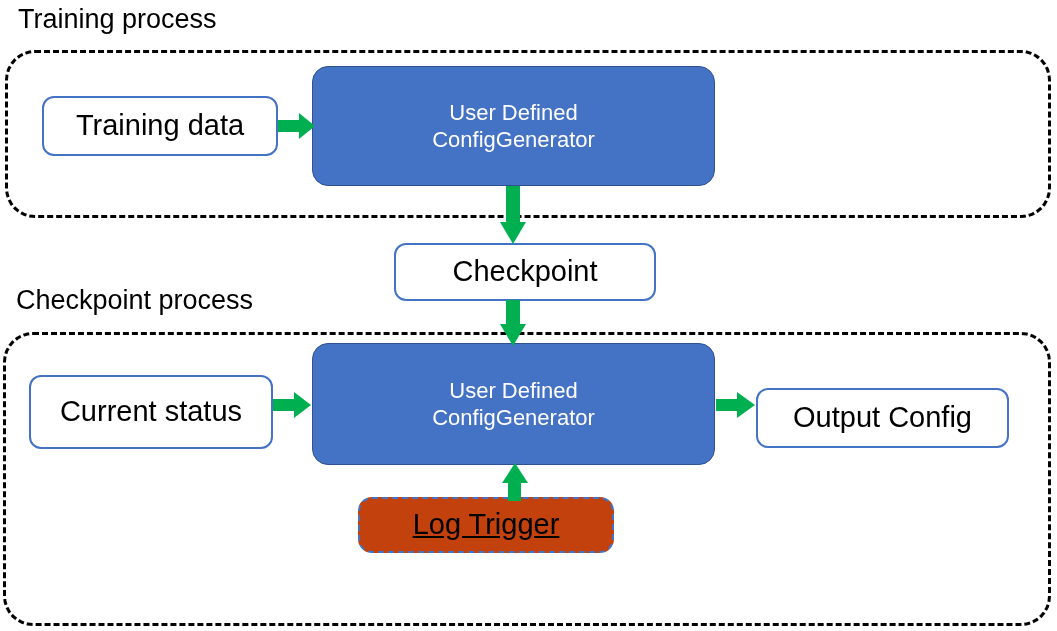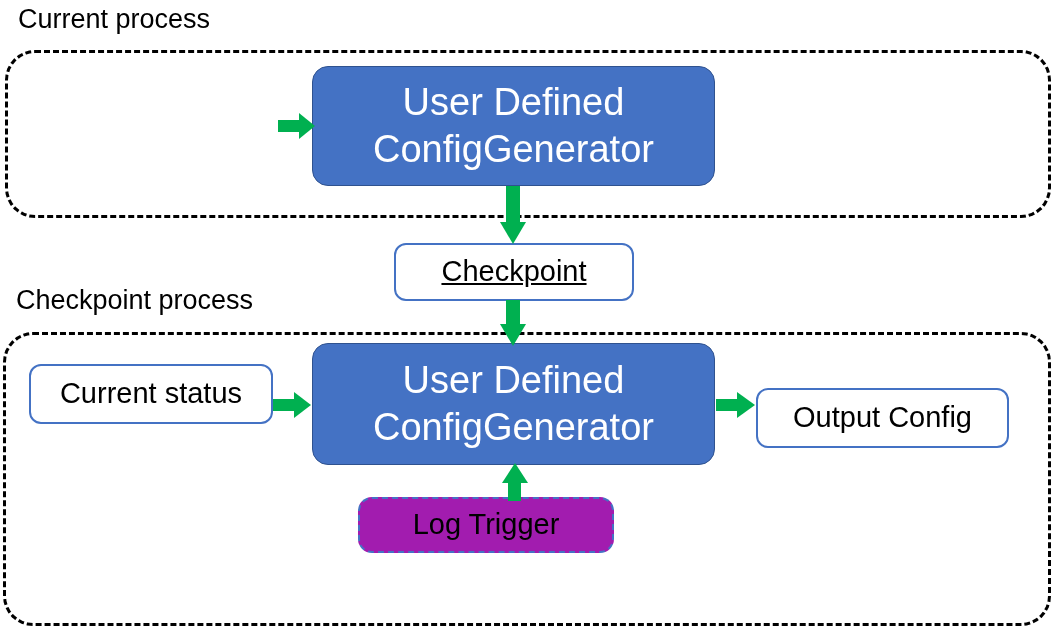--- a/index.html
+++ b/index.html
@@ -61,87 +61,89 @@
     display: flex;
     align-items: center;
     justify-content: center;
     color: #000000;
     font-size: 29px;
     line-height: 1.1;
     white-space: nowrap;
     font-family: "Liberation Sans", sans-serif;
   }
   #box-training-data { left: 42px;  top: 96px;  width: 236px; height: 60px; }
-  #box-checkpoint    { left: 394px; top: 243px; width: 240px; height: 58px; text-decoration: underline; }
-  #box-current-status{ left: 29px;  top: 364px; width: 244px; height: 60px; }
+  #box-checkpoint    { left: 394px; top: 243px; width: 262px; height: 58px; }
+  #box-current-status{ left: 29px;  top: 375px; width: 244px; height: 74px; }
   #box-output-config { left: 756px; top: 388px; width: 253px; height: 60px; }
 
   
   .filled-box {
     position: absolute;
     box-sizing: border-box;
     background: #4472C4;
     border: 1px solid #2F528F;
     border-radius: 16px;
     display: flex;
     flex-direction: column;
     align-items: center;
     justify-content: center;
     color: #ffffff;
-    font-size: 38px;
+    font-size: 22px;
     line-height: 1.25;
     white-space: nowrap;
     font-family: "Liberation Sans", sans-serif;
   }
   #box-generator-training  { left: 312px; top: 66px;  width: 403px; height: 120px; }
   #box-generator-inference { left: 312px; top: 343px; width: 403px; height: 122px; }
 
   
   .trigger-box {
     position: absolute;
     box-sizing: border-box;
     border: 2px dashed #4472C4;
     border-radius: 14px;
-    background: #a21caf;
+    background: #c2410c;
     display: flex;
     align-items: center;
     justify-content: center;
     color: #000000;
     font-size: 29px;
     line-height: 1.1;
     white-space: nowrap;
     font-family: "Liberation Sans", sans-serif;
+    text-decoration: underline;
   }
   #box-log-trigger   { left: 358px; top: 497px; width: 256px; height: 56px; z-index: 2; }
   #box-clock-trigger { left: 430px; top: 551px; width: 266px; height: 53px; z-index: 3; }
 
   
   #arrow-layer {
     position: absolute;
     left: 0;
     top: 0;
     width: 1057px;
     height: 631px;
     pointer-events: none;
     z-index: 5;
   }
 </style>
 </head>
 <body>
 
 <div id="canvas">
 
-  <div class="section-caption" id="caption-training">Current process</div>
+  <div class="section-caption" id="caption-training">Training process</div>
 
   <div class="section-caption" id="caption-inference">Checkpoint process</div>
 
   <div class="process-container" id="container-training"></div>
 
   <div class="process-container" id="container-inference"></div>
 
+  <div class="outline-box" id="box-training-data">Training data</div>
 
   <div class="filled-box" id="box-generator-training">
     <span>User Defined</span>
     <span>ConfigGenerator</span>
   </div>
 
   <div class="outline-box" id="box-checkpoint">Checkpoint</div>
 
   <div class="outline-box" id="box-current-status">Current status</div>
 

